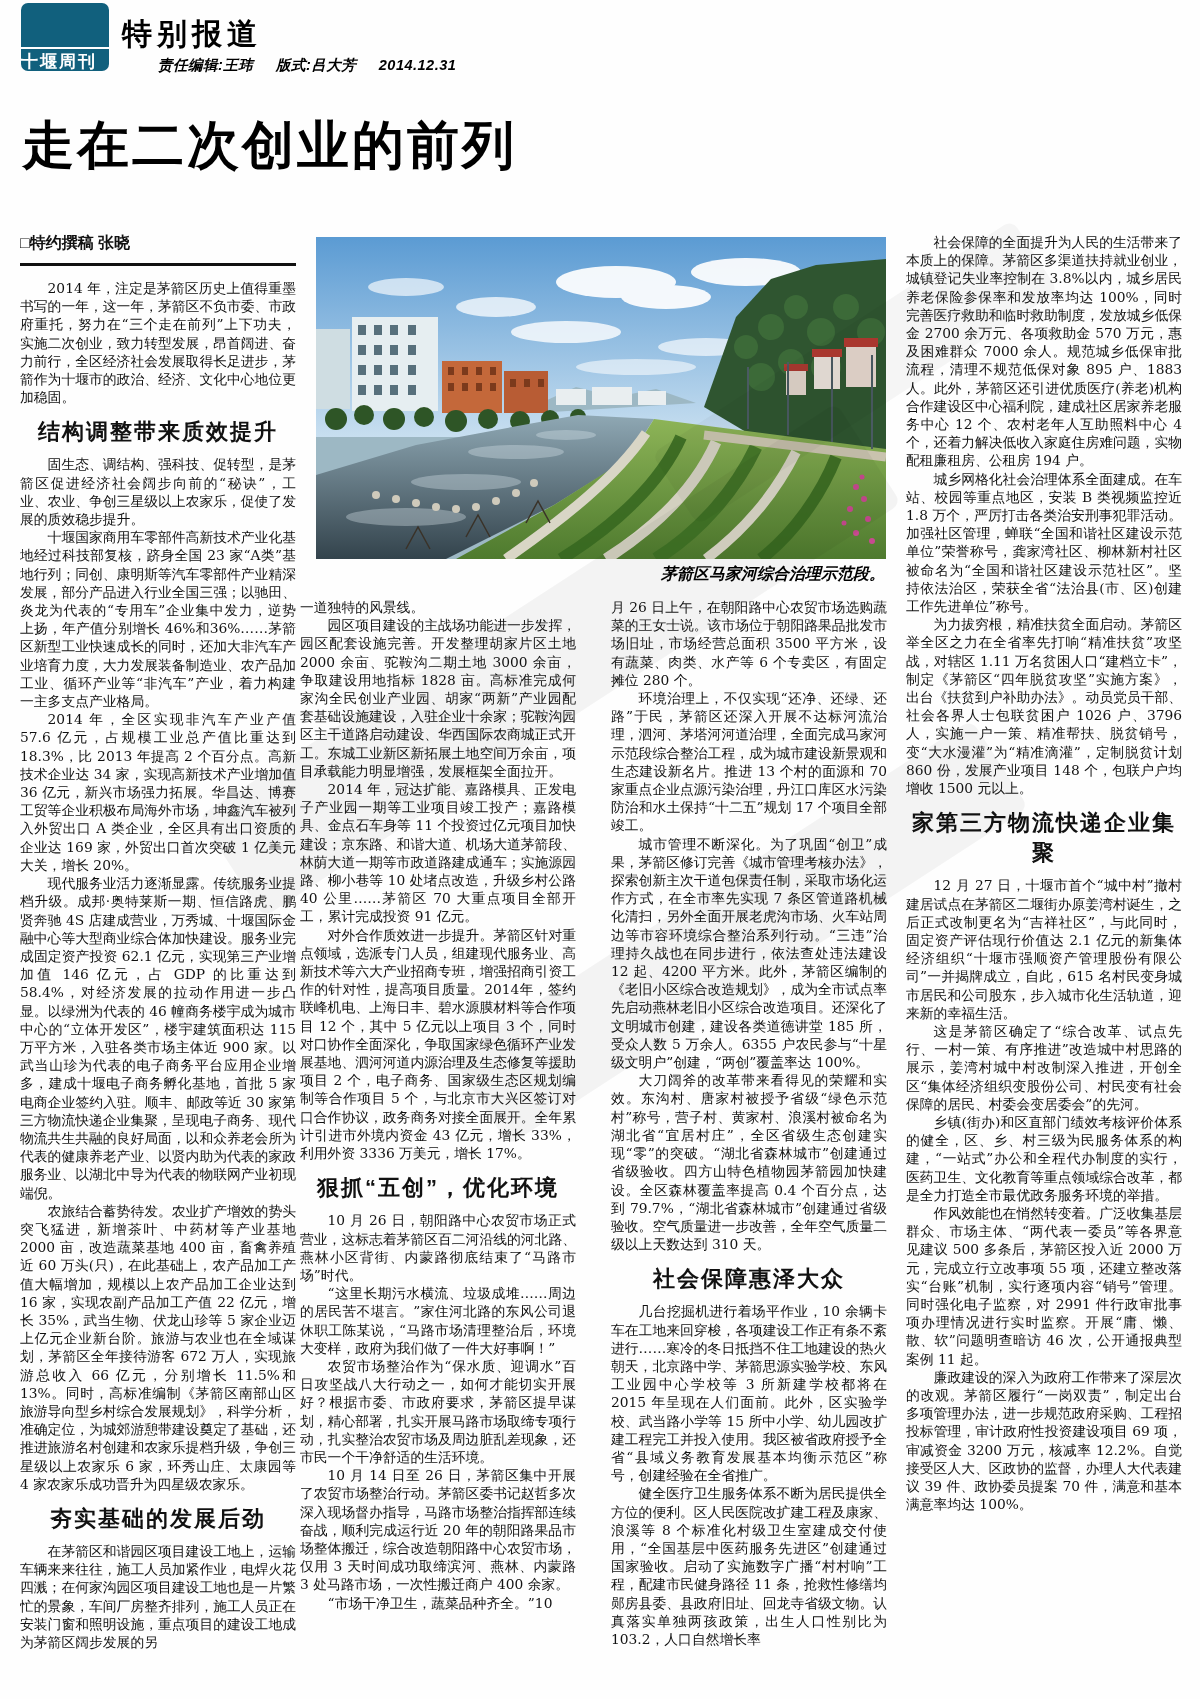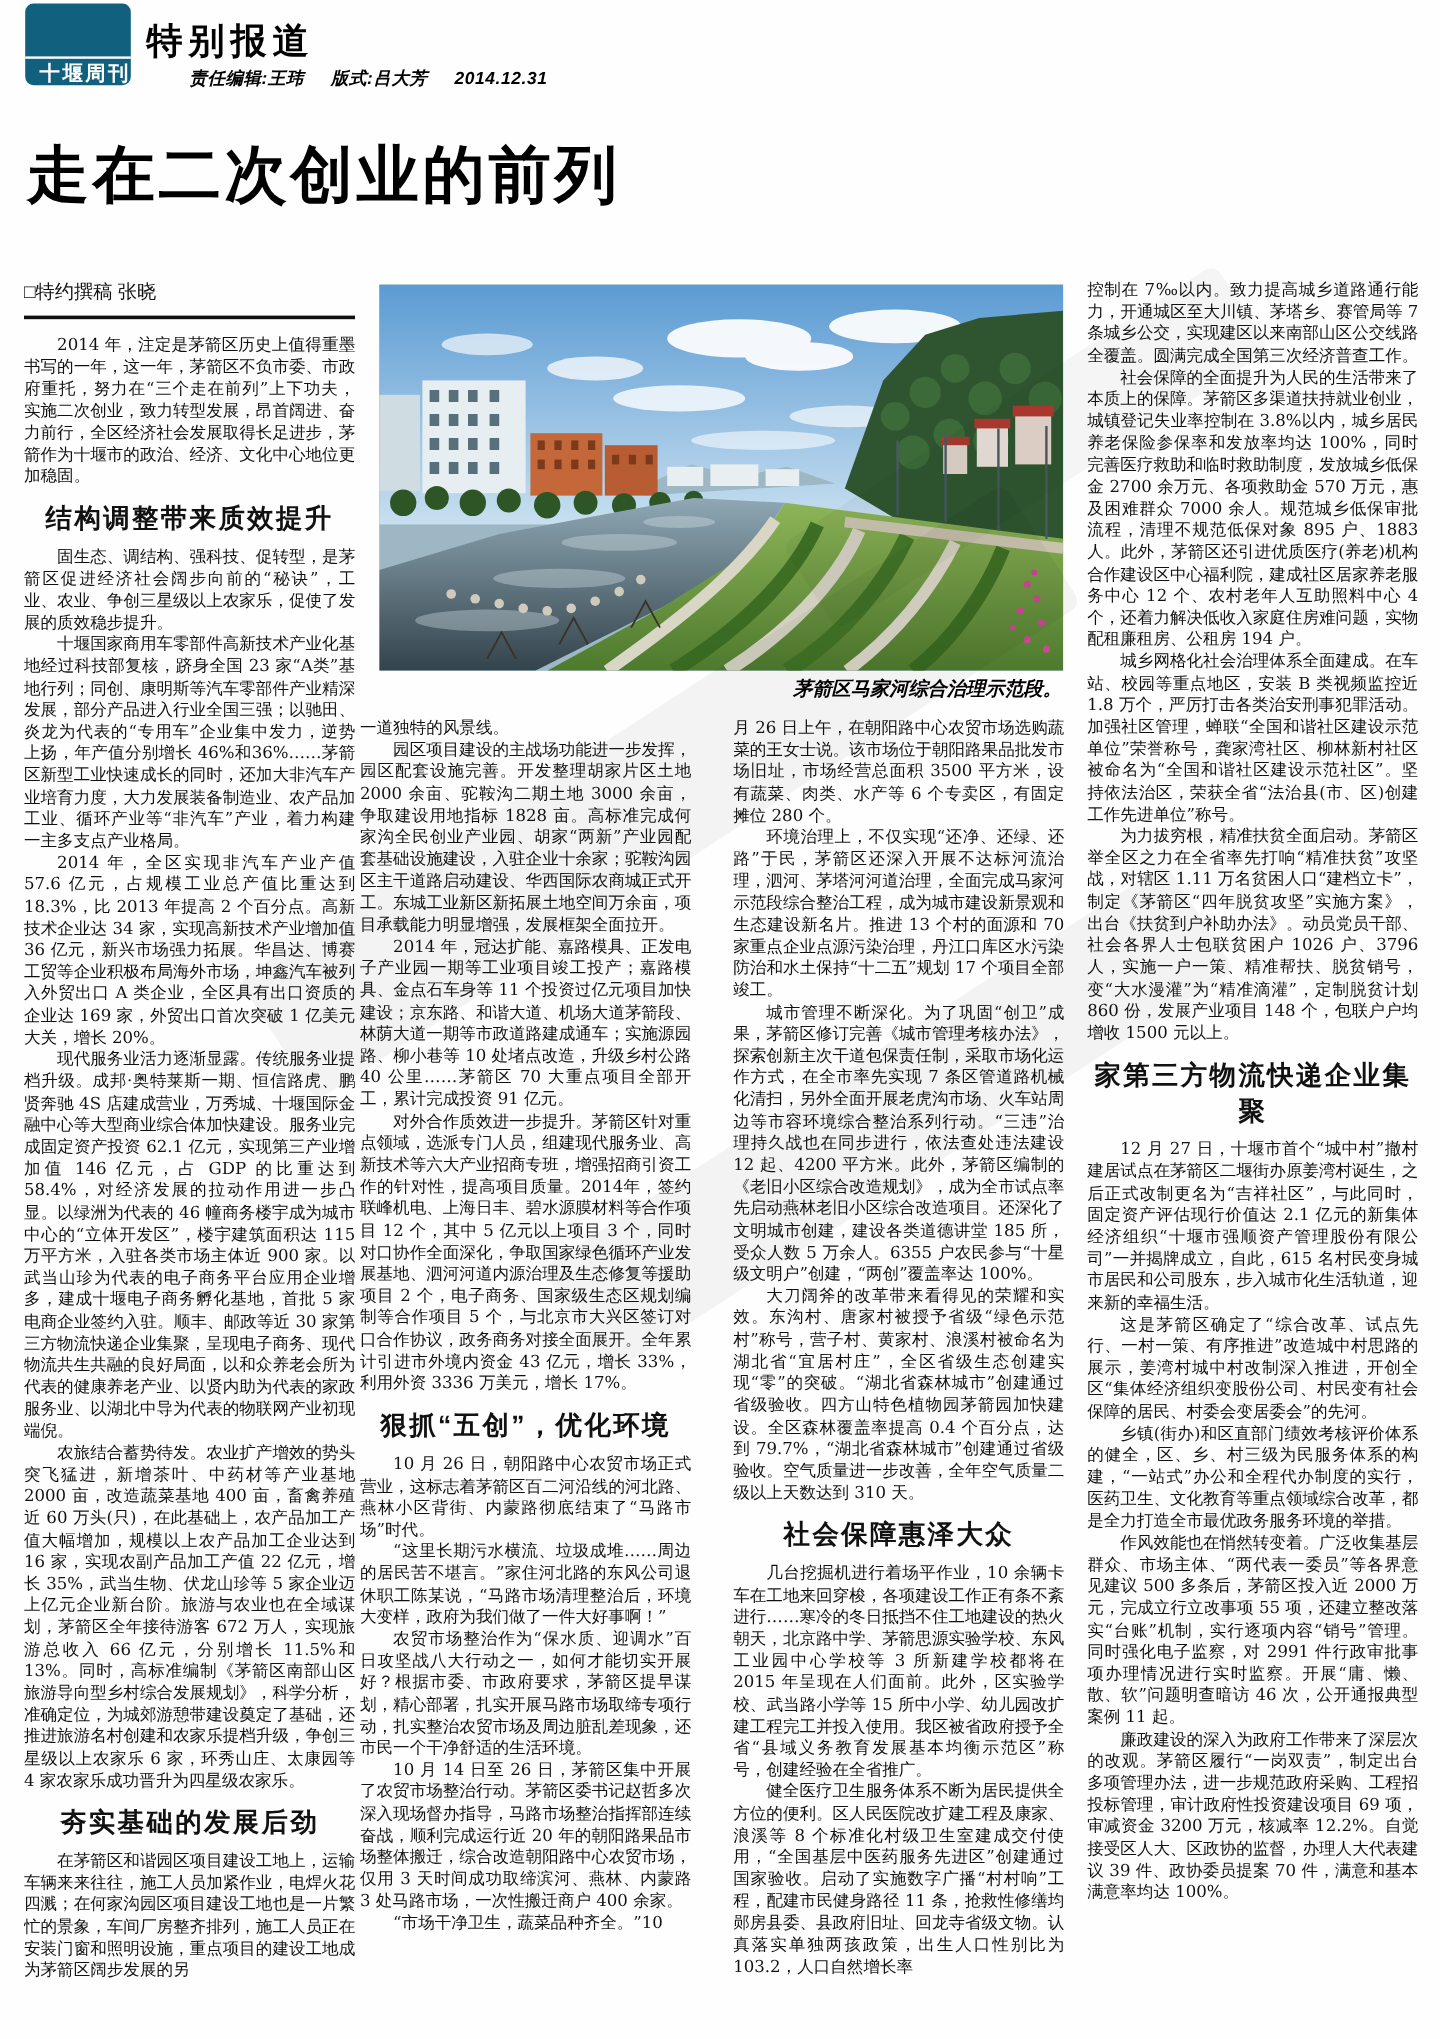--- a/index.html
+++ b/index.html
@@ -2,42 +2,42 @@
 <html><head>
 <meta charset="utf-8">
 <style>
   html,body{margin:0;padding:0;background:#ffffff;}
   #page{position:relative;width:1200px;height:1699px;background:#fefefe;overflow:hidden;
         font-family:"DejaVu Serif", serif;color:#111;}
   
   .logo{position:absolute;left:21px;top:3px;width:88px;height:68px;background:#11607d;
         border-radius:7px;}
   .logo .rule{position:absolute;left:0;right:0;top:44px;height:2px;background:#ffffff;}
-  .logo .logo-text{position:absolute;left:0;right:0;top:47px;text-align:right;color:#ffffff;
+  .logo .logo-text{position:absolute;left:0;right:0;top:47px;text-align:left;color:#ffffff;
         font-family:"Liberation Sans", sans-serif;font-weight:bold;font-size:17px;letter-spacing:2px;}
   .section-label{position:absolute;left:122px;top:14px;font-family:"Liberation Sans", sans-serif;
         font-weight:bold;font-size:30px;letter-spacing:5px;color:#000;}
   .editor-line{position:absolute;left:122px;top:56px;font-family:"Liberation Sans", sans-serif;
         font-weight:bold;font-style:italic;font-size:14.5px;color:#000;letter-spacing:.5px;margin-left:36px;}
   .editor-line span{margin-right:18px;}
   
   .headline{position:absolute;left:22px;top:111px;font-weight:900;font-size:52px;
         letter-spacing:3px;color:#000;font-family:"DejaVu Serif", serif;}
   .subhead{position:absolute;left:30px;top:172px;font-size:21px;color:#222;letter-spacing:1px;}
   
   .col{position:absolute;width:276px;overflow:hidden;text-align:justify;}
   #col1{left:20px;top:233px;height:1458px;}
   #col2{left:300px;top:598px;height:1096px;}
   #col3{left:611px;top:598px;height:1096px;}
   #col4{left:906px;top:233px;height:1460px;}
   .body-p{margin:0;font-size:13.8px;line-height:18.2px;text-indent:2em;}
   .body-p.noindent{text-indent:0;}
   .col-head{margin:11px 0 8px 0;font-family:"Liberation Sans", sans-serif;font-weight:bold;
         font-size:22px;text-align:center;letter-spacing:2px;text-indent:0;}
-  .byline{font-family:"Liberation Sans", sans-serif;font-weight:normal;font-size:16px;
+  .byline{font-family:"Liberation Sans", sans-serif;font-weight:bold;font-size:16px;
         padding-bottom:9px;border-bottom:3px solid #111;margin-bottom:13px;}
   
   .photo{position:absolute;left:316px;top:237px;width:570px;height:322px;overflow:hidden;
         background:#9db8c4;}
   .caption{position:absolute;left:316px;top:564px;width:569px;text-align:right;
         font-family:"Liberation Sans", sans-serif;font-weight:bold;font-style:italic;
         font-size:16px;color:#000;}
   
   .wm{position:absolute;background:#000;opacity:0.045;transform:rotate(-33deg);
         border-radius:10px;pointer-events:none;}
@@ -249,21 +249,20 @@
   <div class="col" id="col3">
       <p class="body-p noindent">月 26 日上午，在朝阳路中心农贸市场选购蔬菜的王女士说。该市场位于朝阳路果品批发市场旧址，市场经营总面积 3500 平方米，设有蔬菜、肉类、水产等 6 个专卖区，有固定摊位 280 个。</p>
       <p class="body-p">环境治理上，不仅实现“还净、还绿、还路”于民，茅箭区还深入开展不达标河流治理，泗河、茅塔河河道治理，全面完成马家河示范段综合整治工程，成为城市建设新景观和生态建设新名片。推进 13 个村的面源和 70 家重点企业点源污染治理，丹江口库区水污染防治和水土保持“十二五”规划 17 个项目全部竣工。</p>
       <p class="body-p">城市管理不断深化。为了巩固“创卫”成果，茅箭区修订完善《城市管理考核办法》，探索创新主次干道包保责任制，采取市场化运作方式，在全市率先实现 7 条区管道路机械化清扫，另外全面开展老虎沟市场、火车站周边等市容环境综合整治系列行动。“三违”治理持久战也在同步进行，依法查处违法建设 12 起、4200 平方米。此外，茅箭区编制的《老旧小区综合改造规划》，成为全市试点率先启动燕林老旧小区综合改造项目。还深化了文明城市创建，建设各类道德讲堂 185 所，受众人数 5 万余人。6355 户农民参与“十星级文明户”创建，“两创”覆盖率达 100%。</p>
       <p class="body-p">大刀阔斧的改革带来看得见的荣耀和实效。东沟村、唐家村被授予省级“绿色示范村”称号，营子村、黄家村、浪溪村被命名为湖北省“宜居村庄”，全区省级生态创建实现“零”的突破。“湖北省森林城市”创建通过省级验收。四方山特色植物园茅箭园加快建设。全区森林覆盖率提高 0.4 个百分点，达到 79.7%，“湖北省森林城市”创建通过省级验收。空气质量进一步改善，全年空气质量二级以上天数达到 310 天。</p>
       <h2 class="col-head">社会保障惠泽大众</h2>
       <p class="body-p">几台挖掘机进行着场平作业，10 余辆卡车在工地来回穿梭，各项建设工作正有条不紊进行……寒冷的冬日抵挡不住工地建设的热火朝天，北京路中学、茅箭思源实验学校、东风工业园中心学校等 3 所新建学校都将在 2015 年呈现在人们面前。此外，区实验学校、武当路小学等 15 所中小学、幼儿园改扩建工程完工并投入使用。我区被省政府授予全省“县域义务教育发展基本均衡示范区”称号，创建经验在全省推广。</p>
       <p class="body-p">健全医疗卫生服务体系不断为居民提供全方位的便利。区人民医院改扩建工程及康家、浪溪等 8 个标准化村级卫生室建成交付使用，“全国基层中医药服务先进区”创建通过国家验收。启动了实施数字广播“村村响”工程，配建市民健身路径 11 条，抢救性修缮均郧房县委、县政府旧址、回龙寺省级文物。认真落实单独两孩政策，出生人口性别比为 103.2，人口自然增长率</p>
     </div>
   <div class="col" id="col4">
-      <p class="body-p noindent">控制在 7‰以内。致力提高城乡道路通行能力，开通城区至大川镇、茅塔乡、赛管局等 7 条城乡公交，实现建区以来南部山区公交线路全覆盖。圆满完成全国第三次经济普查工作。</p>
       <p class="body-p">社会保障的全面提升为人民的生活带来了本质上的保障。茅箭区多渠道扶持就业创业，城镇登记失业率控制在 3.8%以内，城乡居民养老保险参保率和发放率均达 100%，同时完善医疗救助和临时救助制度，发放城乡低保金 2700 余万元、各项救助金 570 万元，惠及困难群众 7000 余人。规范城乡低保审批流程，清理不规范低保对象 895 户、1883 人。此外，茅箭区还引进优质医疗(养老)机构合作建设区中心福利院，建成社区居家养老服务中心 12 个、农村老年人互助照料中心 4 个，还着力解决低收入家庭住房难问题，实物配租廉租房、公租房 194 户。</p>
       <p class="body-p">城乡网格化社会治理体系全面建成。在车站、校园等重点地区，安装 B 类视频监控近 1.8 万个，严厉打击各类治安刑事犯罪活动。加强社区管理，蝉联“全国和谐社区建设示范单位”荣誉称号，龚家湾社区、柳林新村社区被命名为“全国和谐社区建设示范社区”。坚持依法治区，荣获全省“法治县(市、区)创建工作先进单位”称号。</p>
       <p class="body-p">为力拔穷根，精准扶贫全面启动。茅箭区举全区之力在全省率先打响“精准扶贫”攻坚战，对辖区 1.11 万名贫困人口“建档立卡”，制定《茅箭区“四年脱贫攻坚”实施方案》，出台《扶贫到户补助办法》。动员党员干部、社会各界人士包联贫困户 1026 户、3796 人，实施一户一策、精准帮扶、脱贫销号，变“大水漫灌”为“精准滴灌”，定制脱贫计划 860 份，发展产业项目 148 个，包联户户均增收 1500 元以上。</p>
       <h2 class="col-head">家第三方物流快递企业集聚</h2>
       <p class="body-p">12 月 27 日，十堰市首个“城中村”撤村建居试点在茅箭区二堰街办原姜湾村诞生，之后正式改制更名为“吉祥社区”，与此同时，固定资产评估现行价值达 2.1 亿元的新集体经济组织“十堰市强顺资产管理股份有限公司”一并揭牌成立，自此，615 名村民变身城市居民和公司股东，步入城市化生活轨道，迎来新的幸福生活。</p>
       <p class="body-p">这是茅箭区确定了“综合改革、试点先行、一村一策、有序推进”改造城中村思路的展示，姜湾村城中村改制深入推进，开创全区“集体经济组织变股份公司、村民变有社会保障的居民、村委会变居委会”的先河。</p>
       <p class="body-p">乡镇(街办)和区直部门绩效考核评价体系的健全，区、乡、村三级为民服务体系的构建，“一站式”办公和全程代办制度的实行，医药卫生、文化教育等重点领域综合改革，都是全力打造全市最优政务服务环境的举措。</p>
       <p class="body-p">作风效能也在悄然转变着。广泛收集基层群众、市场主体、“两代表一委员”等各界意见建议 500 多条后，茅箭区投入近 2000 万元，完成立行立改事项 55 项，还建立整改落实“台账”机制，实行逐项内容“销号”管理。同时强化电子监察，对 2991 件行政审批事项办理情况进行实时监察。开展“庸、懒、散、软”问题明查暗访 46 次，公开通报典型案例 11 起。</p>
       <p class="body-p">廉政建设的深入为政府工作带来了深层次的改观。茅箭区履行“一岗双责”，制定出台多项管理办法，进一步规范政府采购、工程招投标管理，审计政府性投资建设项目 69 项，审减资金 3200 万元，核减率 12.2%。自觉接受区人大、区政协的监督，办理人大代表建议 39 件、政协委员提案 70 件，满意和基本满意率均达 100%。</p>
     </div>

